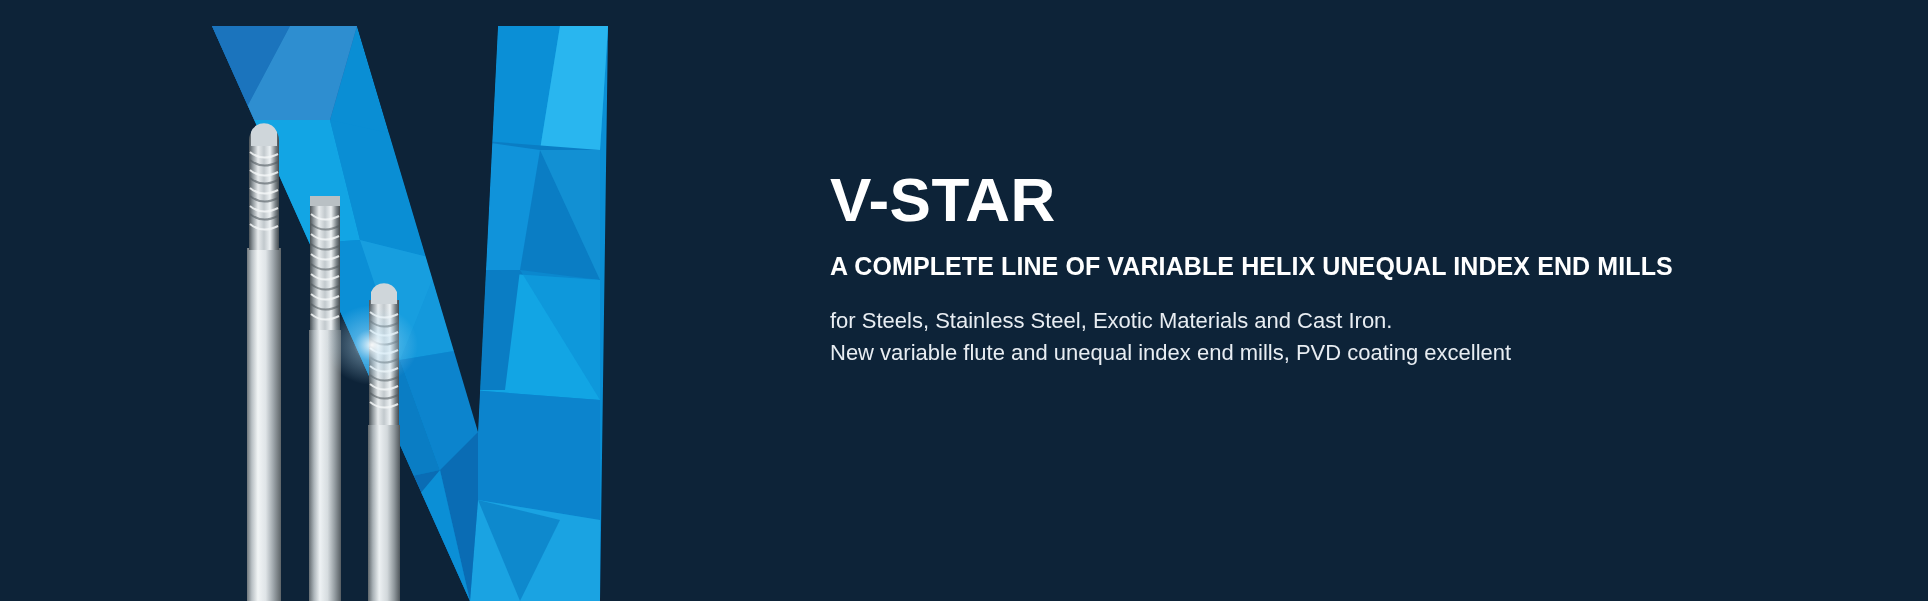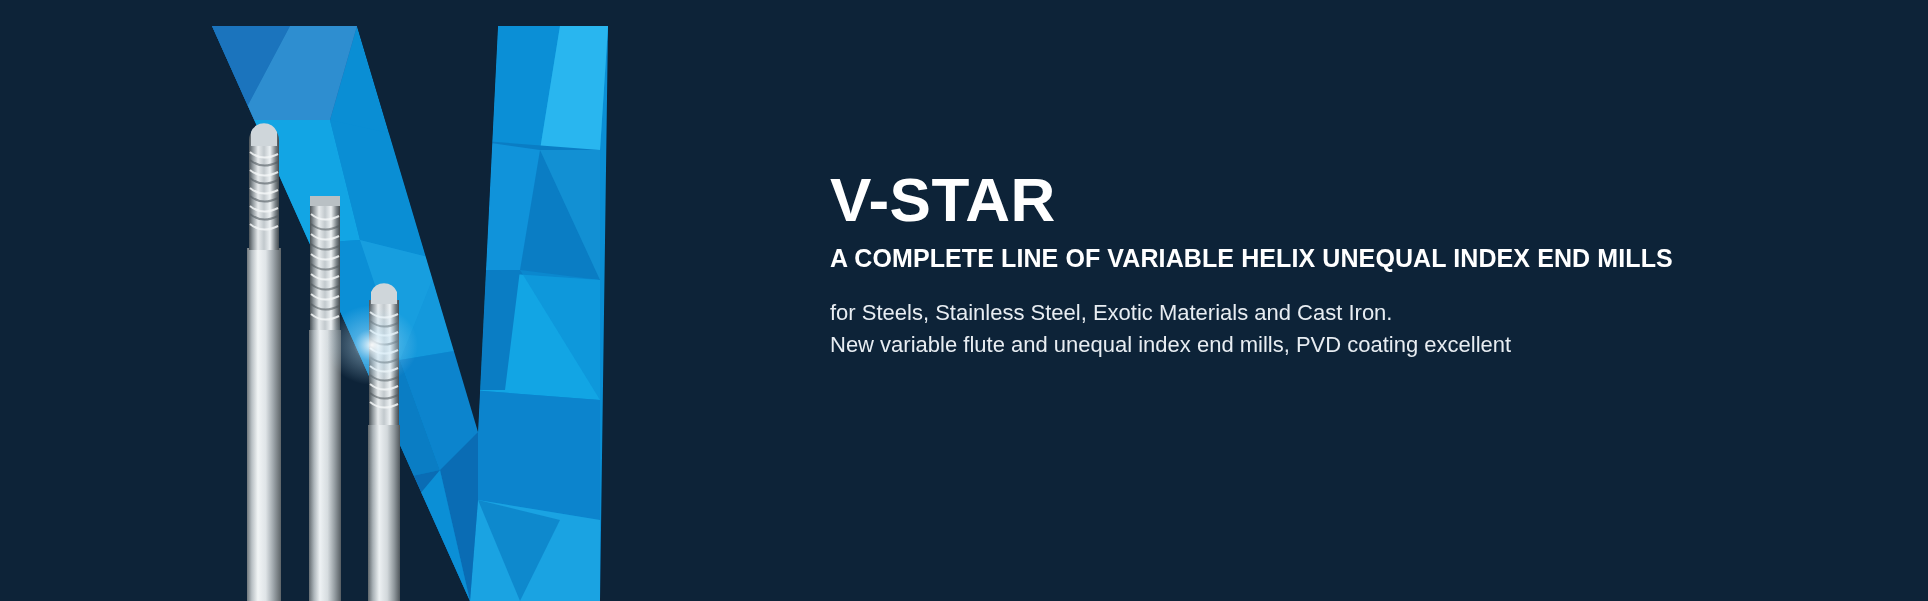--- a/index.html
+++ b/index.html
@@ -37,21 +37,21 @@
     font-weight:bold;
     letter-spacing:0.5px;
     line-height:1.04;
     white-space:nowrap;
   }
   .subhead {
     color:#ffffff;
     font-size:25px;
     font-weight:bold;
     letter-spacing:0.1px;
-    margin-top:12px;
+    margin-top:20px;
     white-space:nowrap;
   }
   .body-copy {
     color:#e8edf2;
     font-size:22px;
     font-weight:normal;
     line-height:1.42;
     margin-top:24px;
   }
   .body-copy .line { display:block; white-space:nowrap; }

